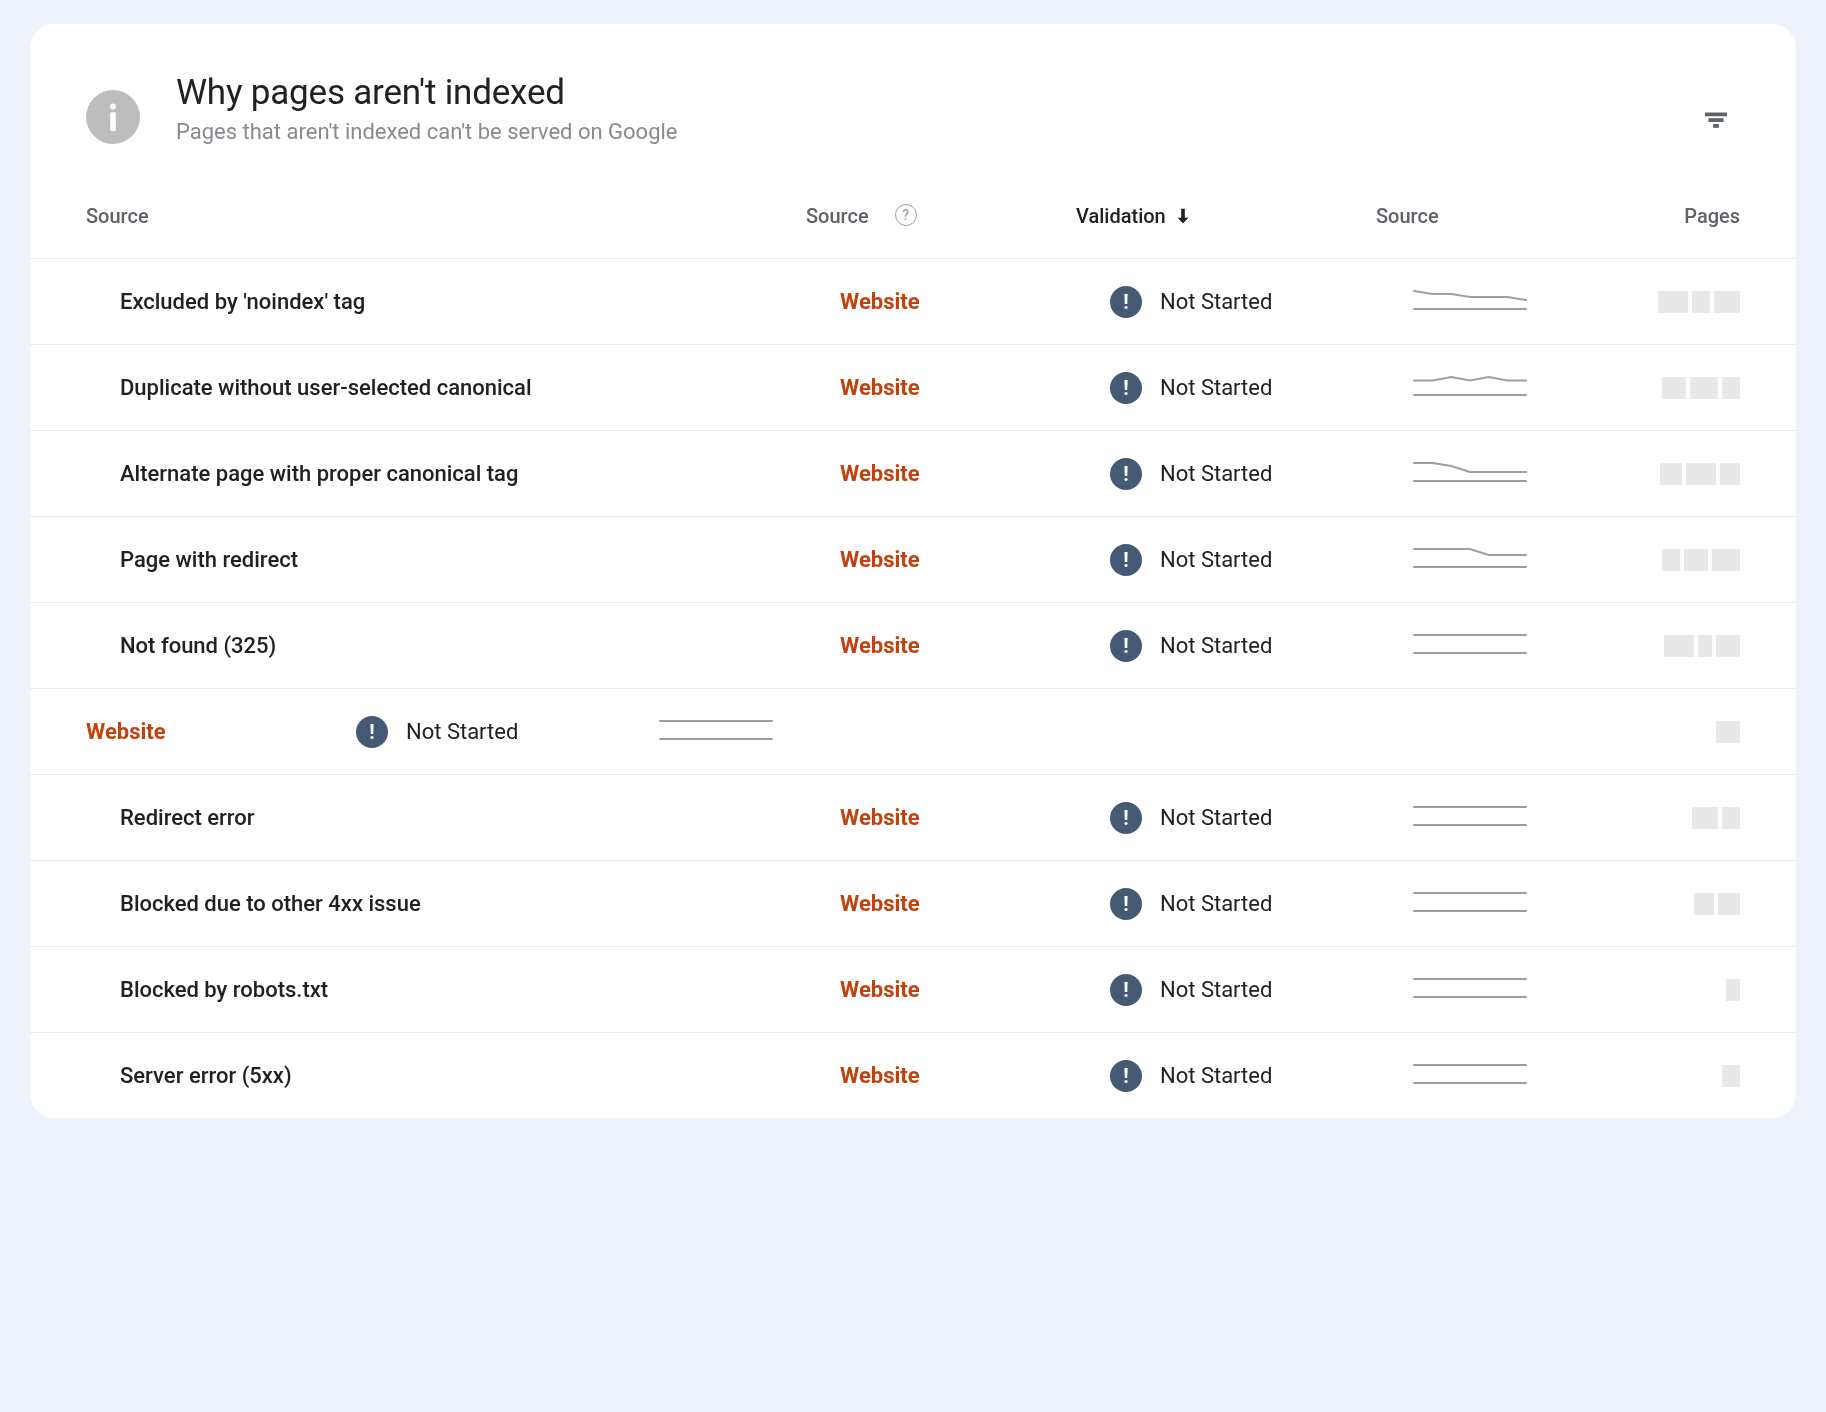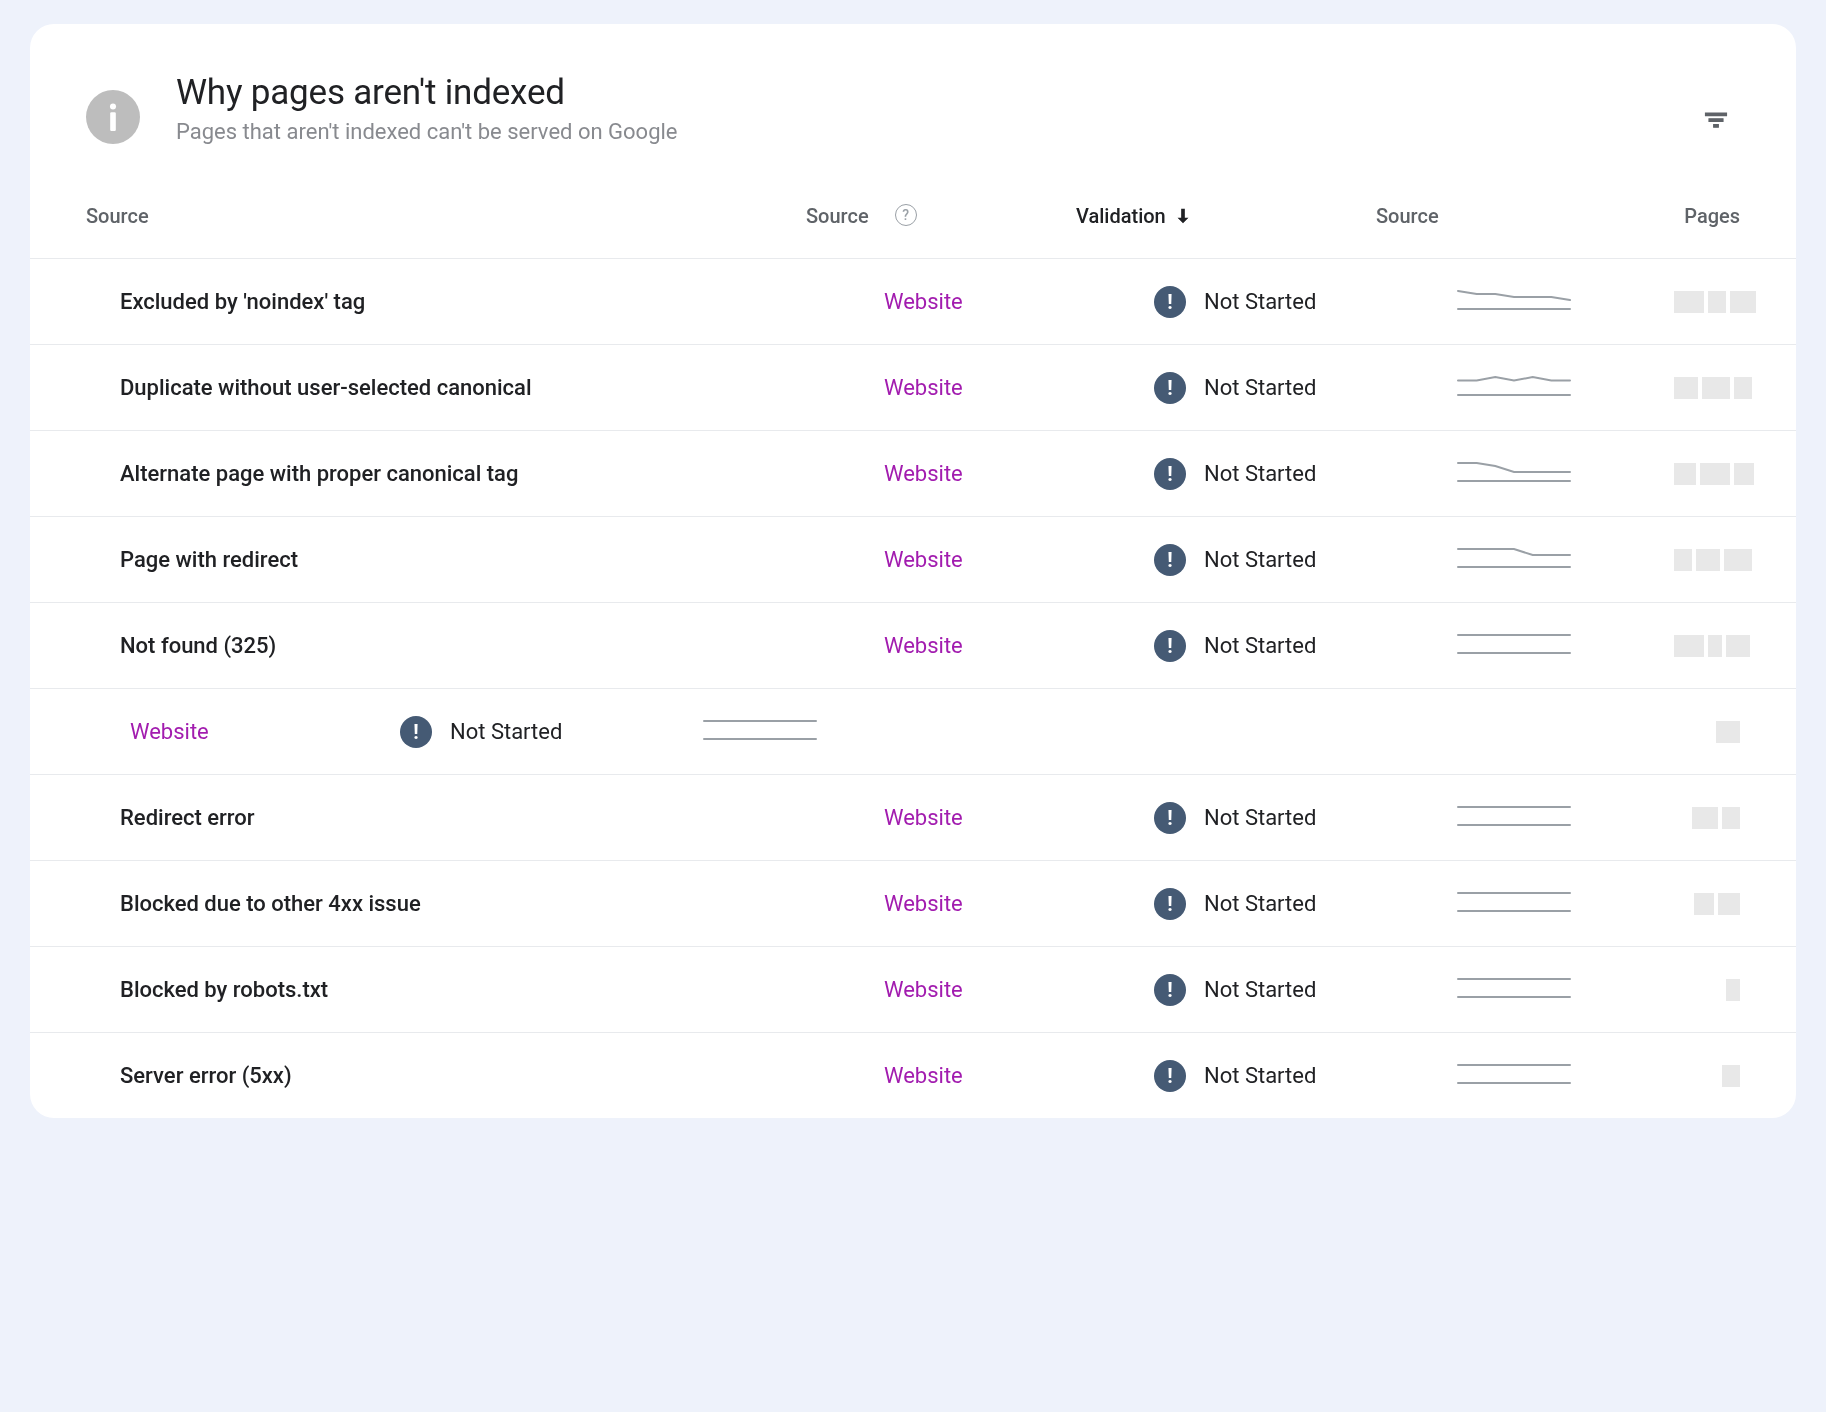--- a/index.html
+++ b/index.html
@@ -76,21 +76,21 @@
     .sort-arrow { width: 22px; height: 22px; }
     .row {
       display: flex;
       padding: 26px 56px;
       border-top: 1px solid #e8eaed;
       align-items: center;
       font-size: 22px;
       color: #202124;
     }
     .row .col-reason { font-weight: 500; margin-left: 34px; }
-    .row .col-source { font-weight: 400; color: #a21caf; margin-left: 44px; }
+    .row .col-source { font-weight: 700; color: #c2410c; }
     .validation-cell { display: flex; align-items: center; gap: 18px; }
     .exclaim {
       width: 32px; height: 32px; border-radius: 50%; background: #455a74;
       display: flex; align-items: center; justify-content: center;
     }
     .exclaim span { color: #fff; font-weight: 700; font-size: 20px; line-height: 1; }
     .validation-text { font-weight: 400; color: #202124; }
     .spark { width: 120px; height: 28px; }
     .spark path { stroke: #9aa0a6; stroke-width: 2; fill: none; stroke-linecap: round; }
     .pages-cell { display:flex; justify-content:flex-end; gap:4px; }

